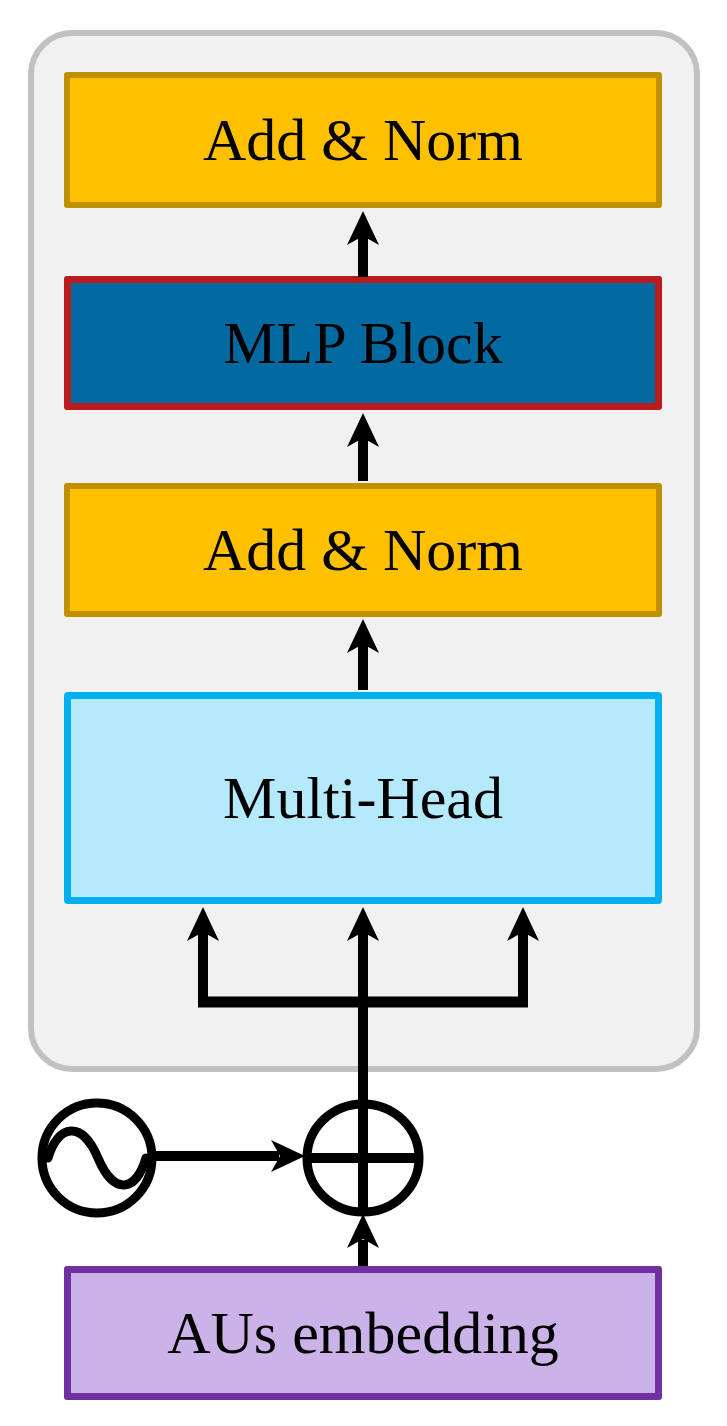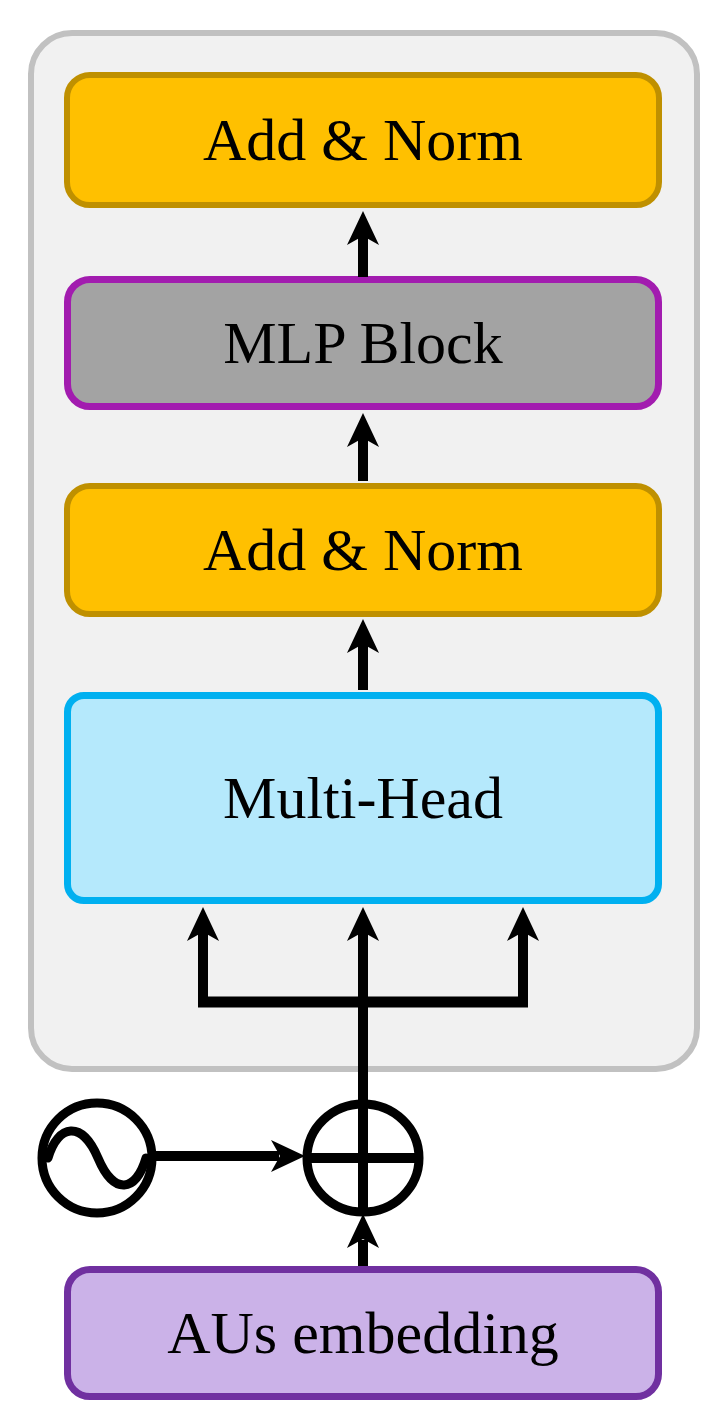--- a/index.html
+++ b/index.html
@@ -7,25 +7,25 @@
     position:relative;width:727px;height:1426px;background:#ffffff;
     font-family:"Liberation Serif","DejaVu Serif",serif;overflow:hidden;
   }
   .panel{
     position:absolute;left:28px;top:30px;width:672px;height:1042px;
     box-sizing:border-box;background:#F1F1F1;border:6px solid #C1C1C1;border-radius:44px;
   }
   .node{
     position:absolute;left:64px;width:598px;box-sizing:border-box;
     display:flex;align-items:center;justify-content:center;text-align:center;
-    color:#000;font-size:60px;line-height:1.1;border-radius:26px;
+    color:#000;font-size:60px;line-height:1.1;border-radius:3px;
   }
   .node-addnorm{background:#FFC000;border:6px solid #BF9000;}
-  .node-mlp{background:#a3a3a3;border:7px solid #a21caf;}
-  .node-mha{background:#B5E9FC;border:7px solid #00B0F0;border-radius:20px;line-height:82px;}
+  .node-mlp{background:#0369a1;border:7px solid #b91c1c;}
+  .node-mha{background:#B5E9FC;border:7px solid #00B0F0;border-radius:4px;line-height:82px;}
   .node-aus{background:#CBB2E8;border:7px solid #7030A0;}
   .addnorm-top{top:72px;height:136px;}
   .mlp{top:276px;height:134px;}
   .addnorm-mid{top:483px;height:134px;}
   .mha{top:692px;height:212px;}
   .aus{top:1266px;height:134px;}
   svg.overlay{position:absolute;left:0;top:0;width:727px;height:1426px;pointer-events:none;}
   .wire{stroke:#000;stroke-width:10;fill:none;}
   .wire-thin{stroke:#000;stroke-width:11;fill:none;}
   .head{fill:#000;stroke:none;}

